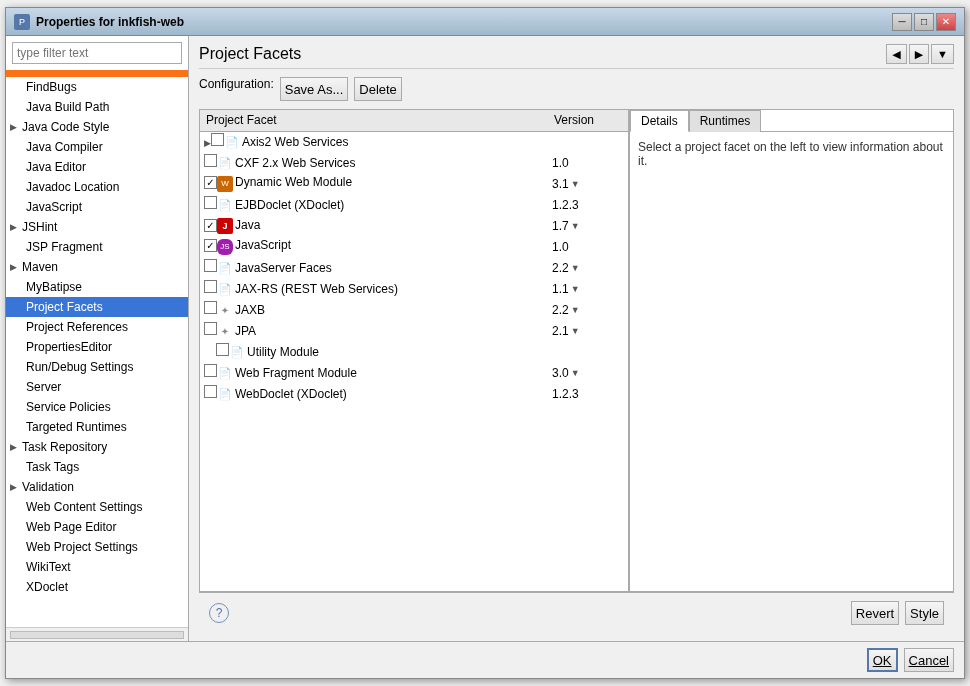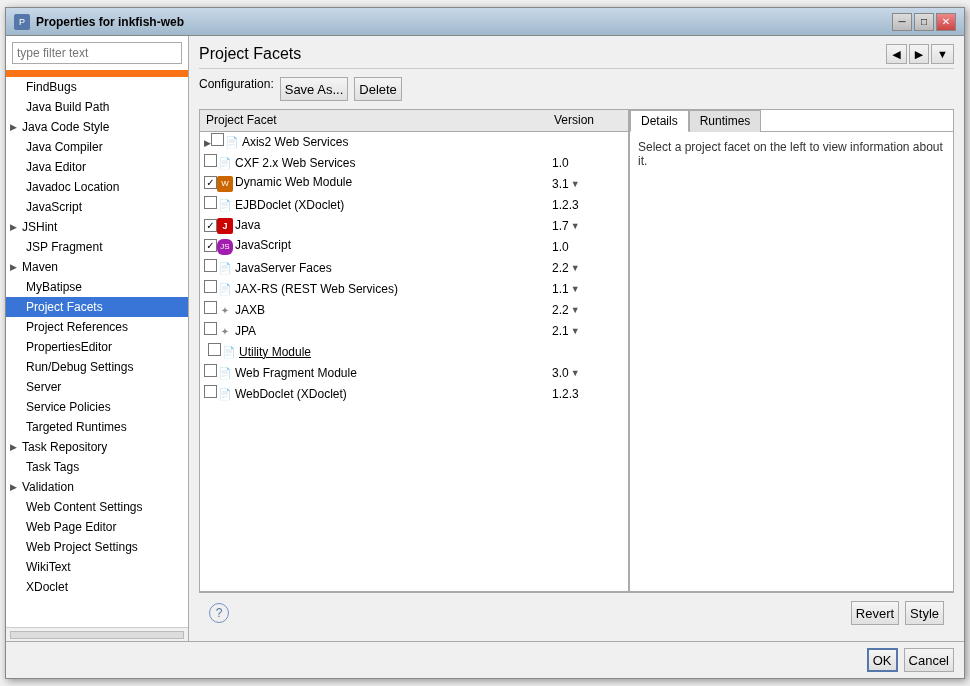--- a/index.html
+++ b/index.html
@@ -275,20 +275,21 @@
       margin-top: 0;
     }
     
     .dialog-footer {
       border-top: 1px solid #aaa;
       padding: 6px 10px;
       display: flex;
       align-items: center;
       background: #f0f0f0;
       gap: 6px;
+      text-decoration: underline;
     }
     .footer-spacer { flex: 1; }
     .btn.ok-btn {
       border: 2px solid #5577aa;
     }
     .left-scroll-container {
       flex: 1;
       overflow-y: auto;
       overflow-x: hidden;
     }
@@ -548,21 +549,21 @@
                 <tr>
                   <td style="padding-left: 4px;"><span class="expand-arrow"></span><span class="checkbox"></span><span class="facet-icon icon-cross">✦</span><span>JPA</span></td>
                   <td>
                     <div class="version-cell">
                       <span>2.1</span>
                       <span class="small-arrow">▼</span>
                     </div>
                   </td>
                 </tr>
                 <tr>
-                  <td style="padding-left: 8px; text-decoration: underline;"><span class="expand-arrow"></span><span class="checkbox"></span><span class="facet-icon icon-page" style="font-size: 11px;">📄</span><span>Utility Module</span></td>
+                  <td style="padding-left: 16px;"><span class="expand-arrow"></span><span class="checkbox"></span><span class="facet-icon icon-page" style="font-size: 11px;">📄</span><span>Utility Module</span></td>
                   <td>
                     <div class="version-cell"></div>
                   </td>
                 </tr>
                 <tr>
                   <td style="padding-left: 4px;"><span class="expand-arrow"></span><span class="checkbox"></span><span class="facet-icon icon-page" style="font-size: 11px;">📄</span><span>Web Fragment Module</span></td>
                   <td>
                     <div class="version-cell">
                       <span>3.0</span>
                       <span class="small-arrow">▼</span>

